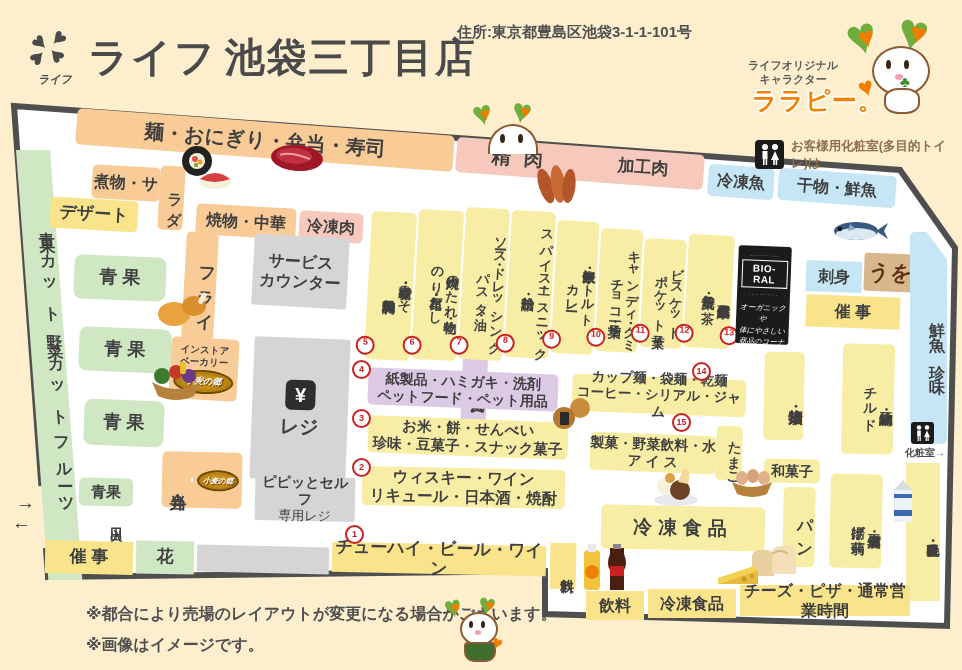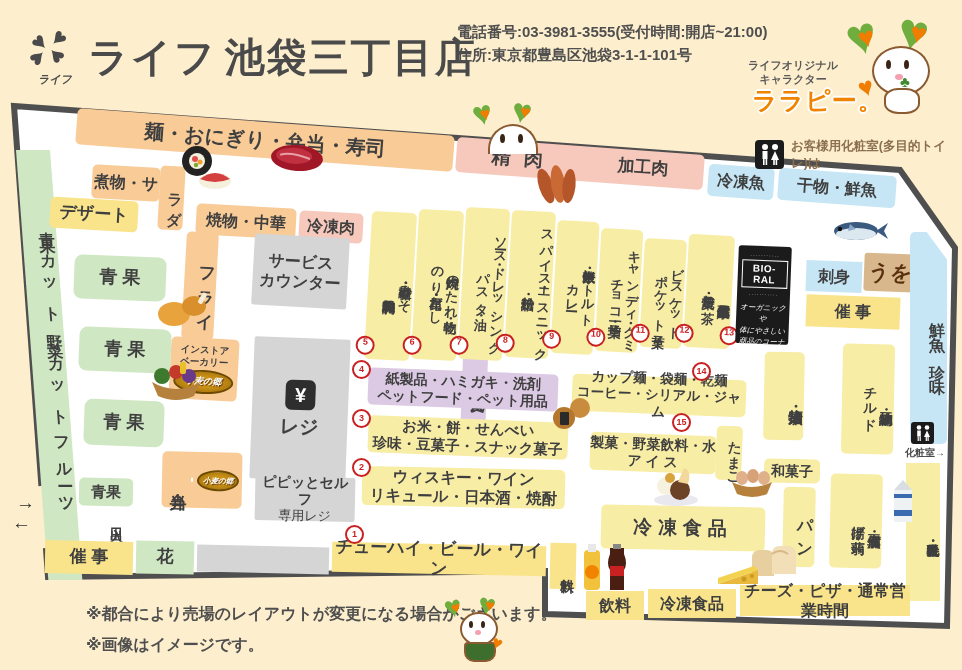--- a/index.html
+++ b/index.html
@@ -60,21 +60,20 @@
   <span class="hrt" style="left:8px;top:10px;font-size:24px;color:#4a4a4a;transform:rotate(-45deg)">♥</span>
   <span class="hrt" style="left:28px;top:6px;font-size:24px;color:#4a4a4a;transform:rotate(45deg)">♥</span>
   <span class="hrt" style="left:6px;top:26px;font-size:24px;color:#4a4a4a;transform:rotate(-135deg)">♥</span>
   <span class="hrt" style="left:26px;top:24px;font-size:24px;color:#4a4a4a;transform:rotate(135deg)">♥</span>
   <div class="abs" style="left:14px;top:52px;font-size:11px;font-weight:bold;font-style:italic;color:#4a4a4a">ライフ</div>
 </div>
 <div class="abs" id="title">
   <span>ライフ</span><span class="store">池袋三丁目店</span>
 </div>
 <div class="abs" id="info">
-  <div>電話番号:03-3981-3555(受付時間:開店~21:00)</div>
   <div>住所:東京都豊島区池袋3-1-1-101号</div>
 </div>
 <div class="abs" id="mascot-caption">
   <div>ライフオリジナル</div>
   <div>キャラクター</div>
 </div>
 <div class="abs" id="larapy-name">ララピー。</div>
 
 <div class="abs" id="mascot-tr" style="left:840px;top:8px;width:118px;height:100px">
   <span class="hrt" style="left:6px;top:2px;font-size:52px;color:#6fae3e;transform:rotate(-14deg)">♥</span>

